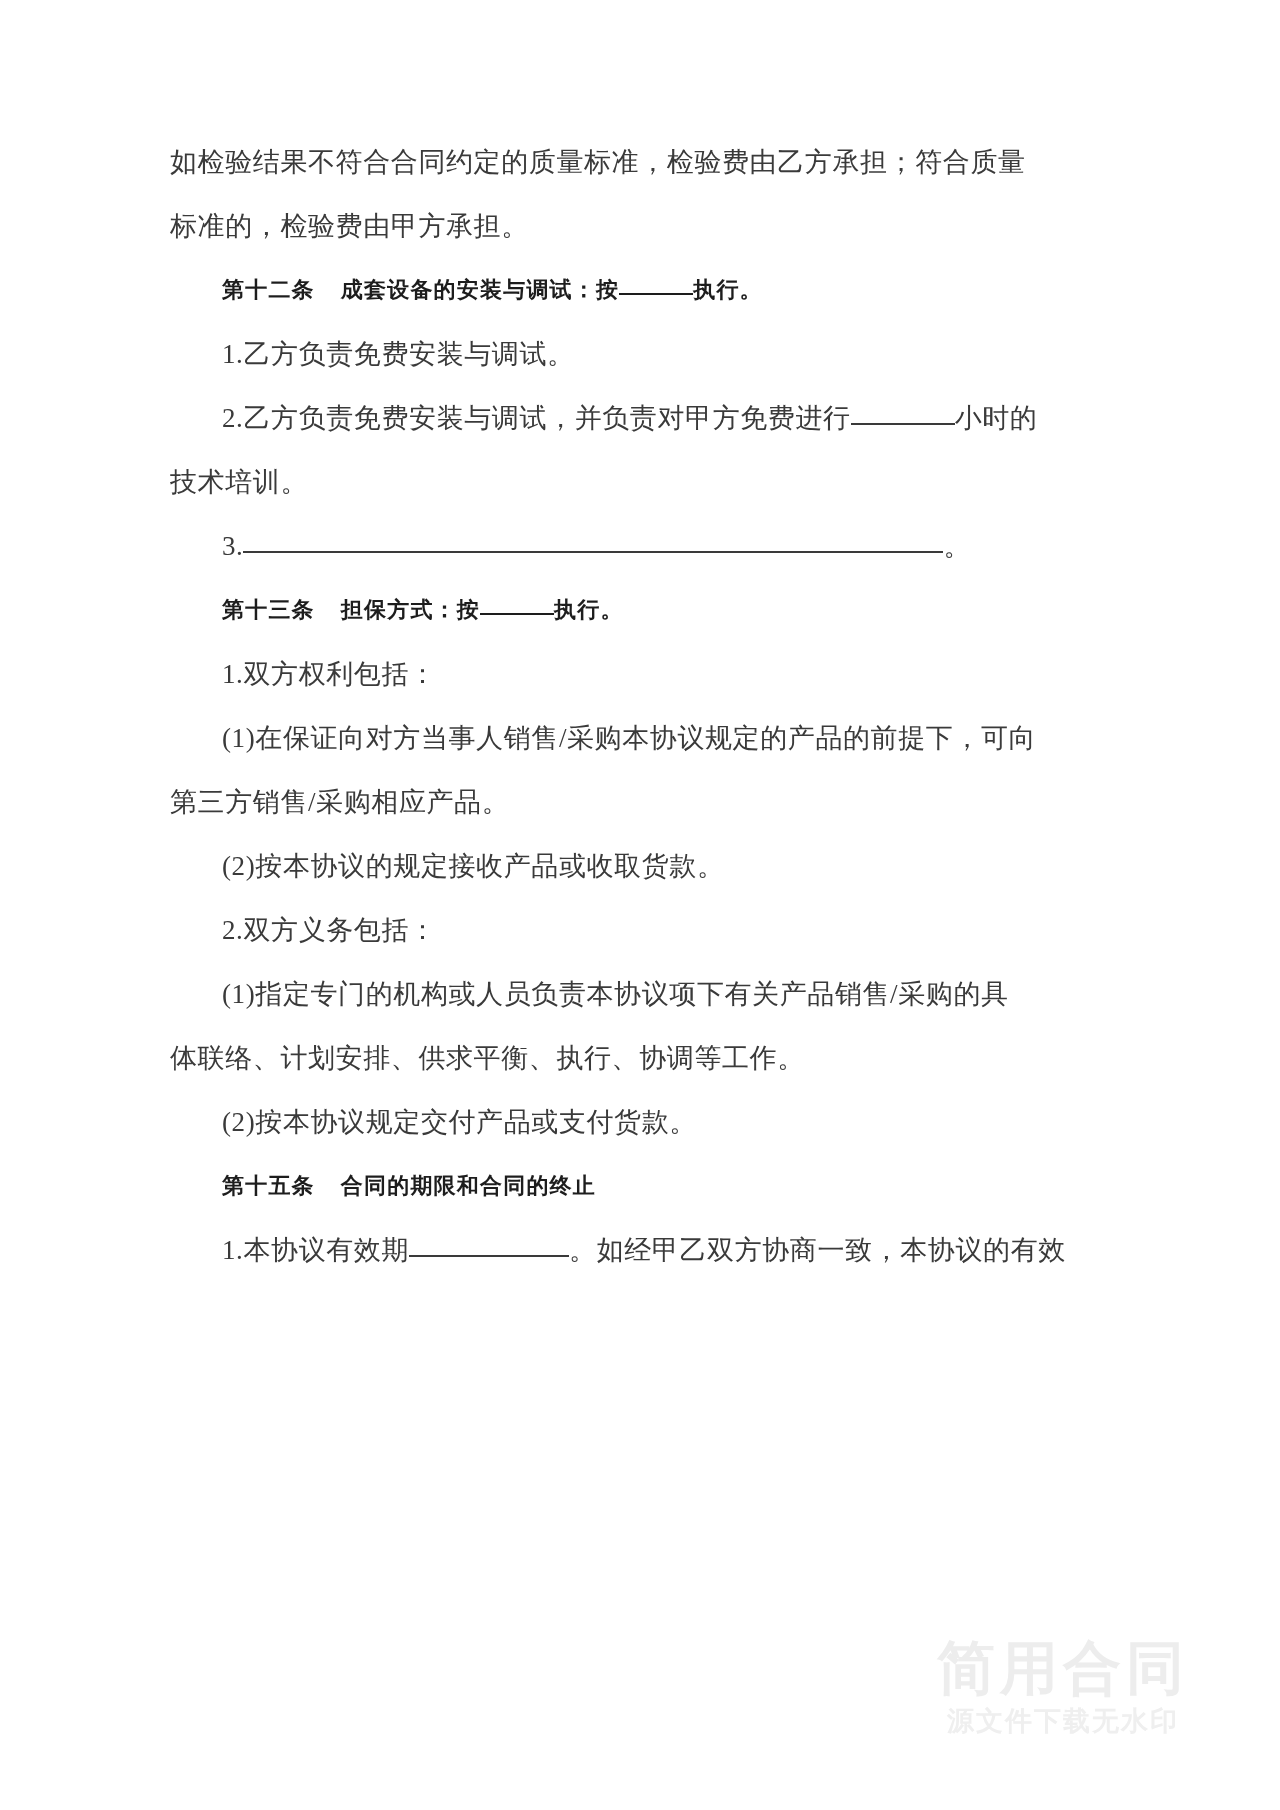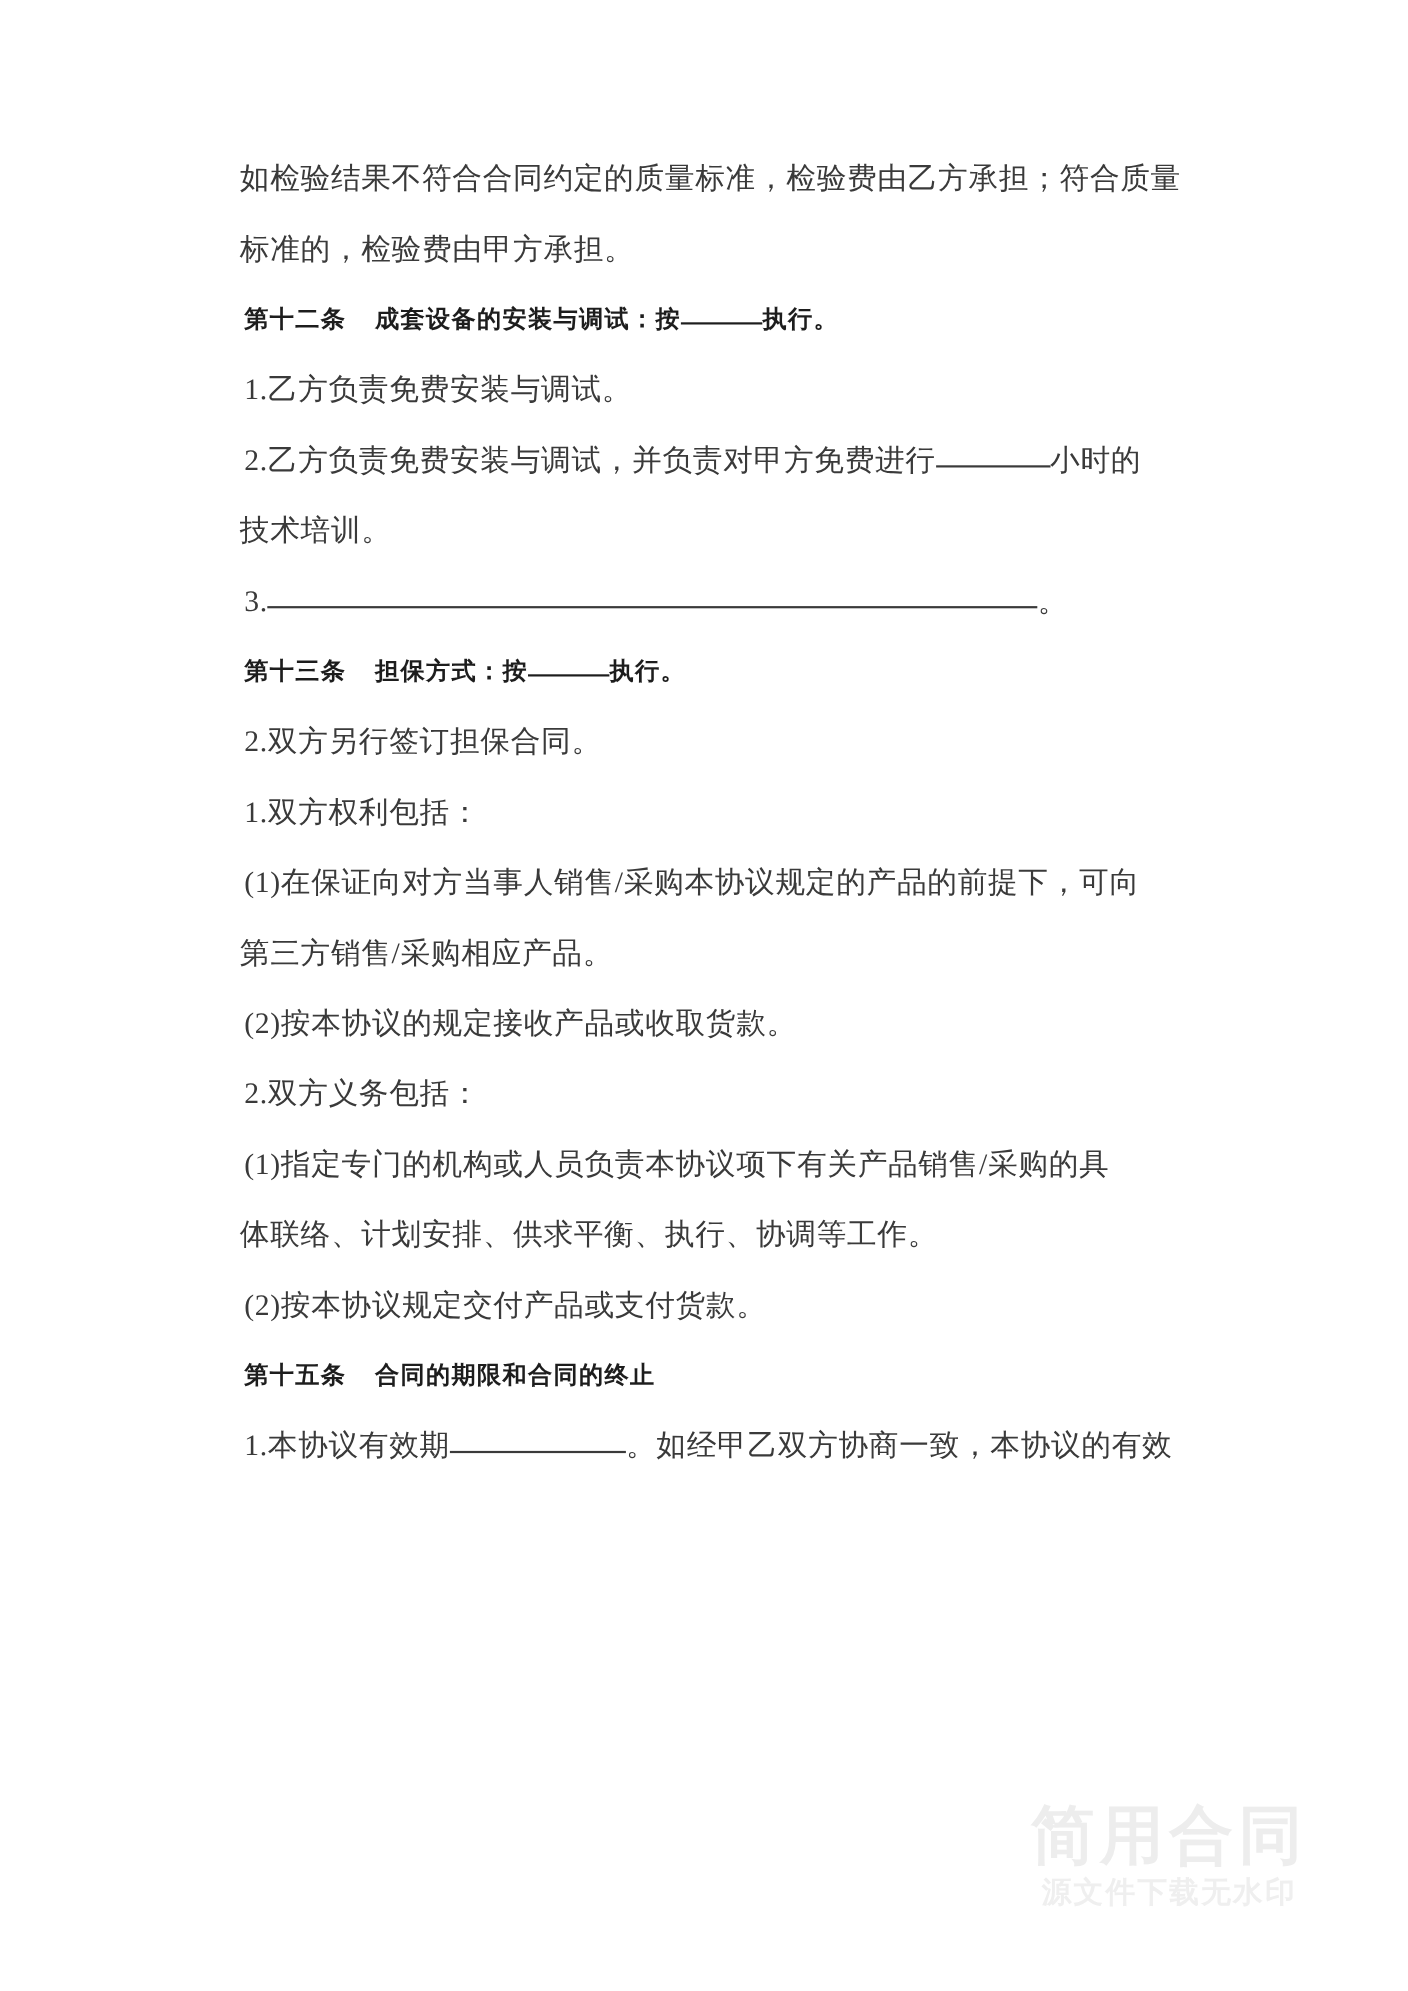--- a/index.html
+++ b/index.html
@@ -30,21 +30,20 @@
     color: #3a3a3a;
     letter-spacing: 0.6px;
     white-space: pre-wrap;
     font-weight: 400;
   }
   .p.indent {
     text-indent: 52px;
   }
   .p.noindent {
     text-indent: 0;
-    margin-left: 48px;
   }
   .heading {
     font-size: 22px;
     line-height: 64px;
     font-weight: bold;
     color: #1d1d1d;
     letter-spacing: 1.2px;
     text-indent: 52px;
     white-space: pre-wrap;
   }
@@ -106,21 +105,20 @@
 
     <div class="p indent">1.乙方负责免费安装与调试。</div>
 
     <div class="p indent"><span>2.乙方负责免费安装与调试，并负责对甲方免费进行</span><span class="blank medium"></span><span>小时的</span></div>
     <div class="p noindent">技术培训。</div>
 
     <div class="p indent"><span>3.</span><span class="blank full"></span><span>。</span></div>
 
     <div class="heading"><span>第十三条</span><span class="gap"></span><span>担保方式：按</span><span class="blank short"></span><span>执行。</span></div>
 
-    <div class="p indent">2.双方另行签订担保合同。</div>
 
 
     <div class="p indent">1.双方权利包括：</div>
     <div class="p indent">(1)在保证向对方当事人销售/采购本协议规定的产品的前提下，可向</div>
     <div class="p noindent">第三方销售/采购相应产品。</div>
     <div class="p indent">(2)按本协议的规定接收产品或收取货款。</div>
 
     <div class="p indent">2.双方义务包括：</div>
     <div class="p indent">(1)指定专门的机构或人员负责本协议项下有关产品销售/采购的具</div>
     <div class="p noindent">体联络、计划安排、供求平衡、执行、协调等工作。</div>

